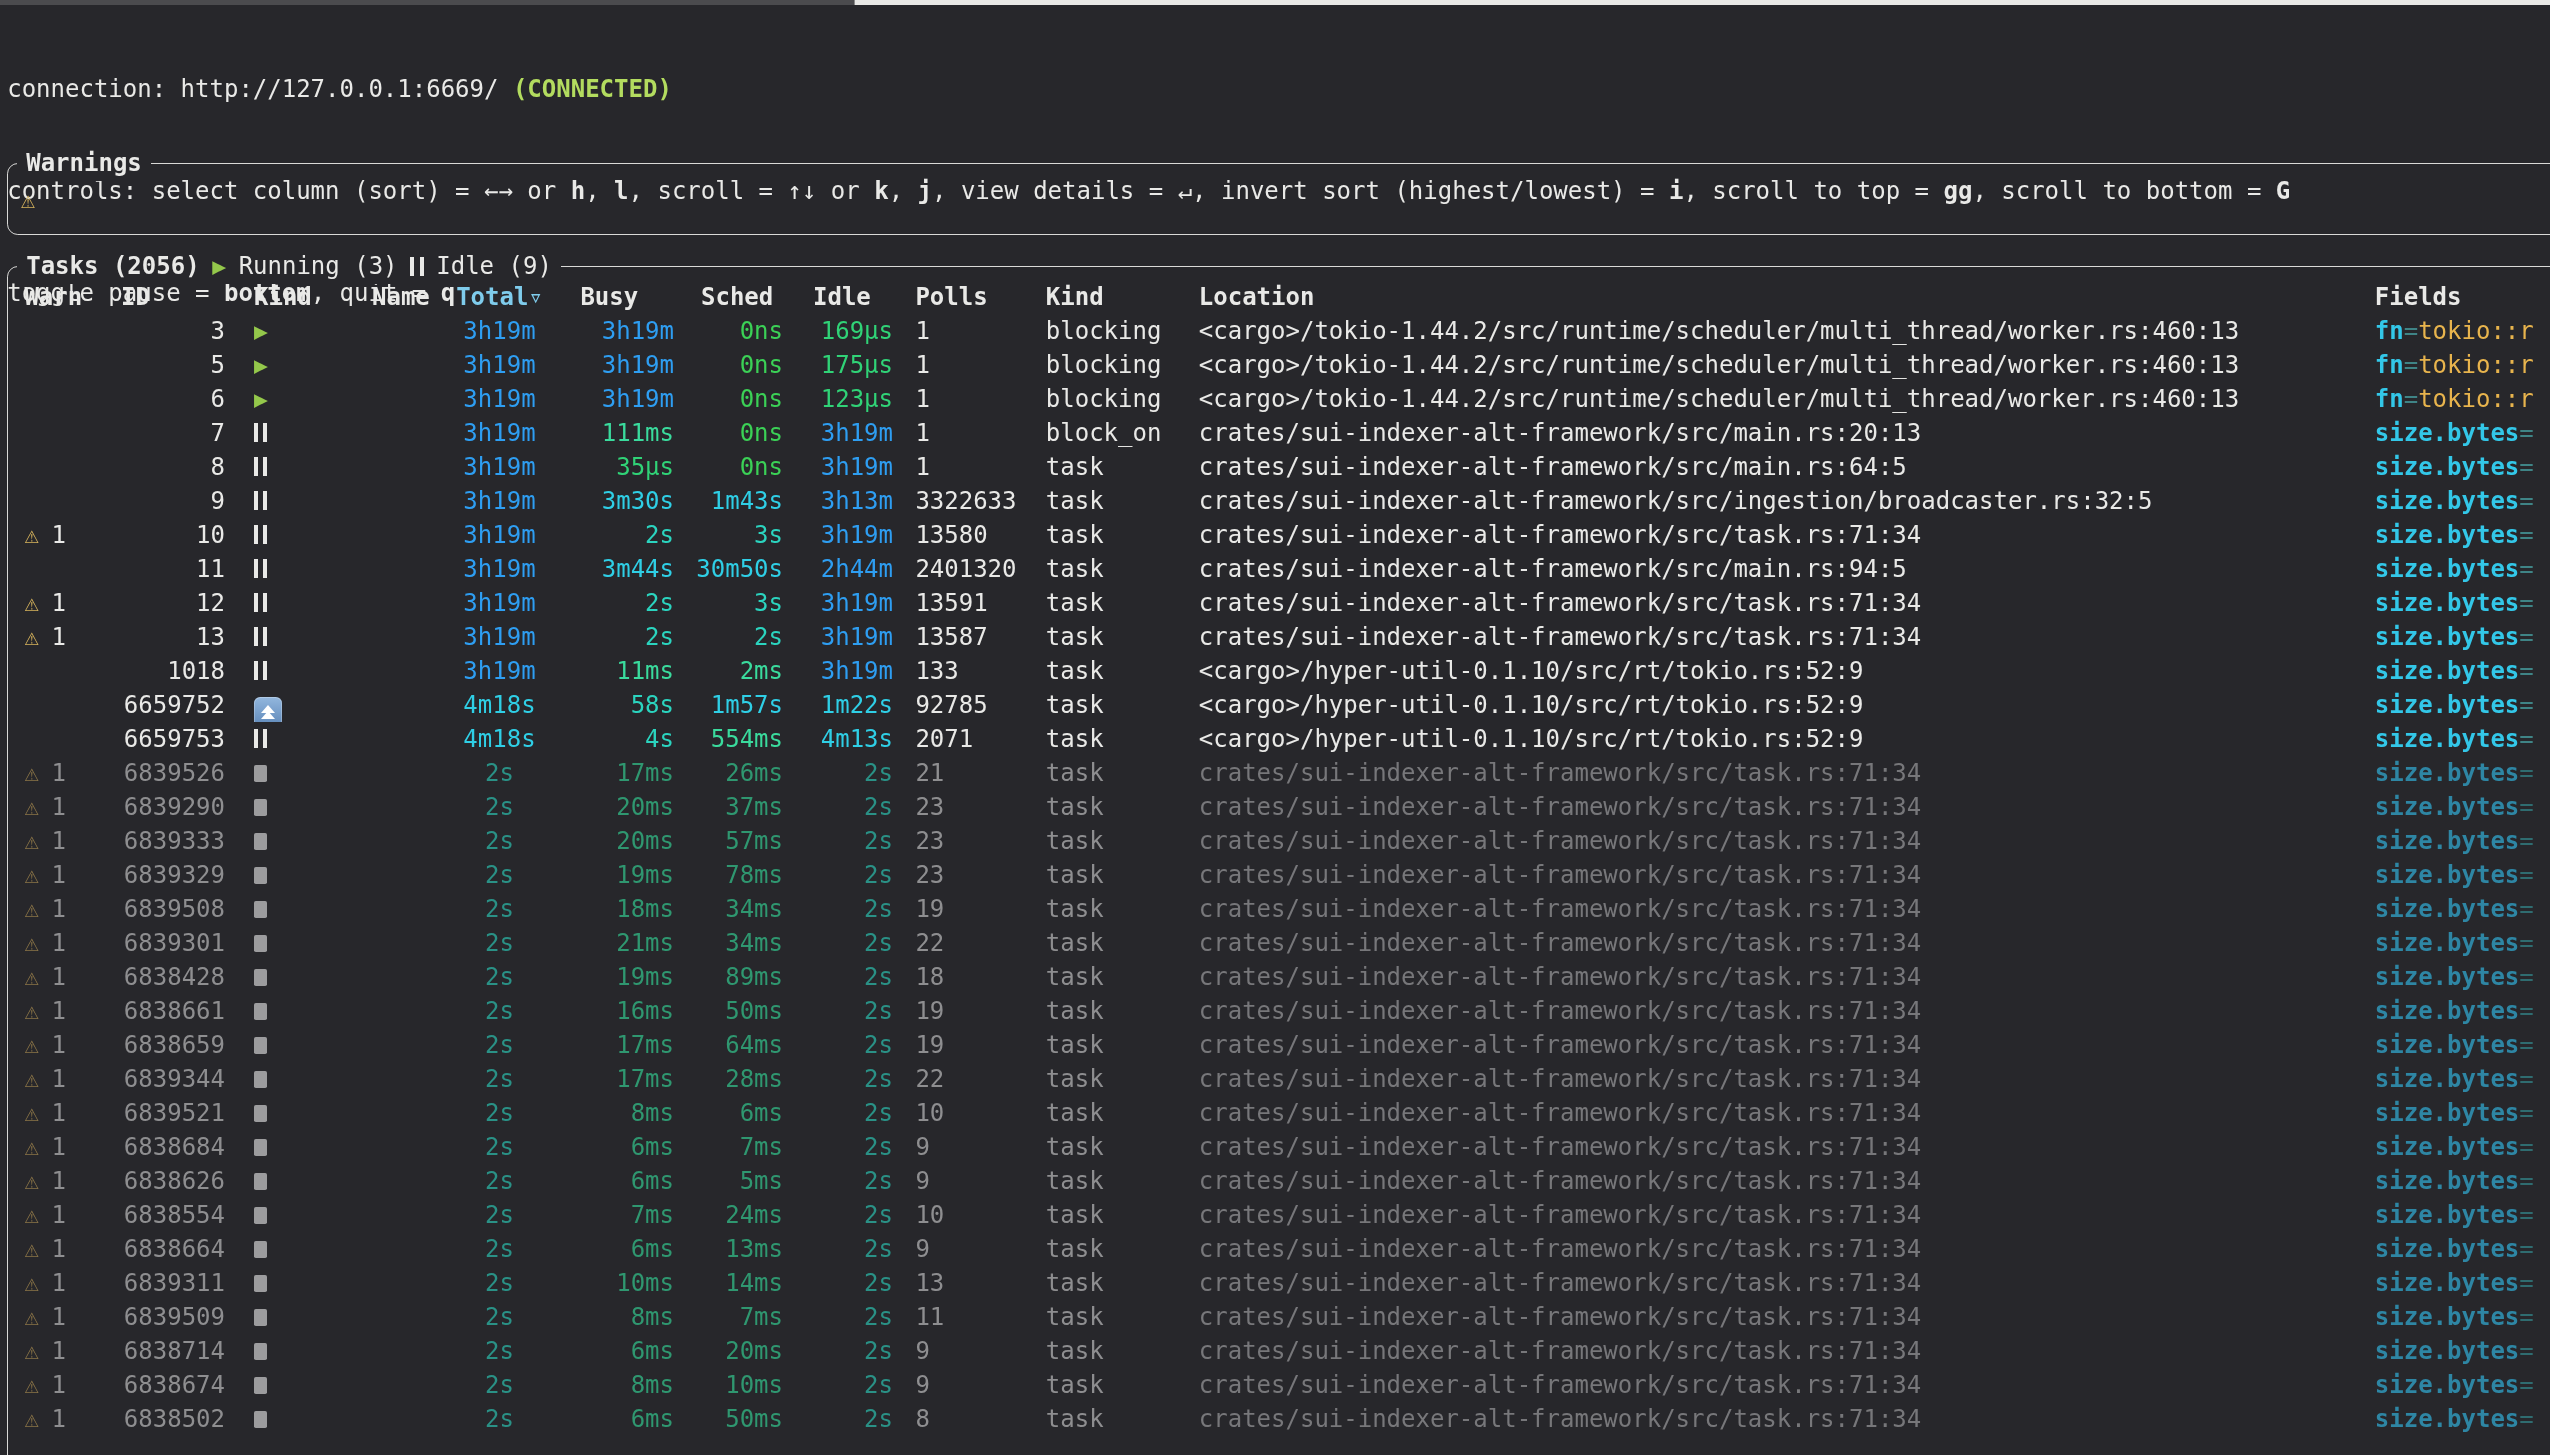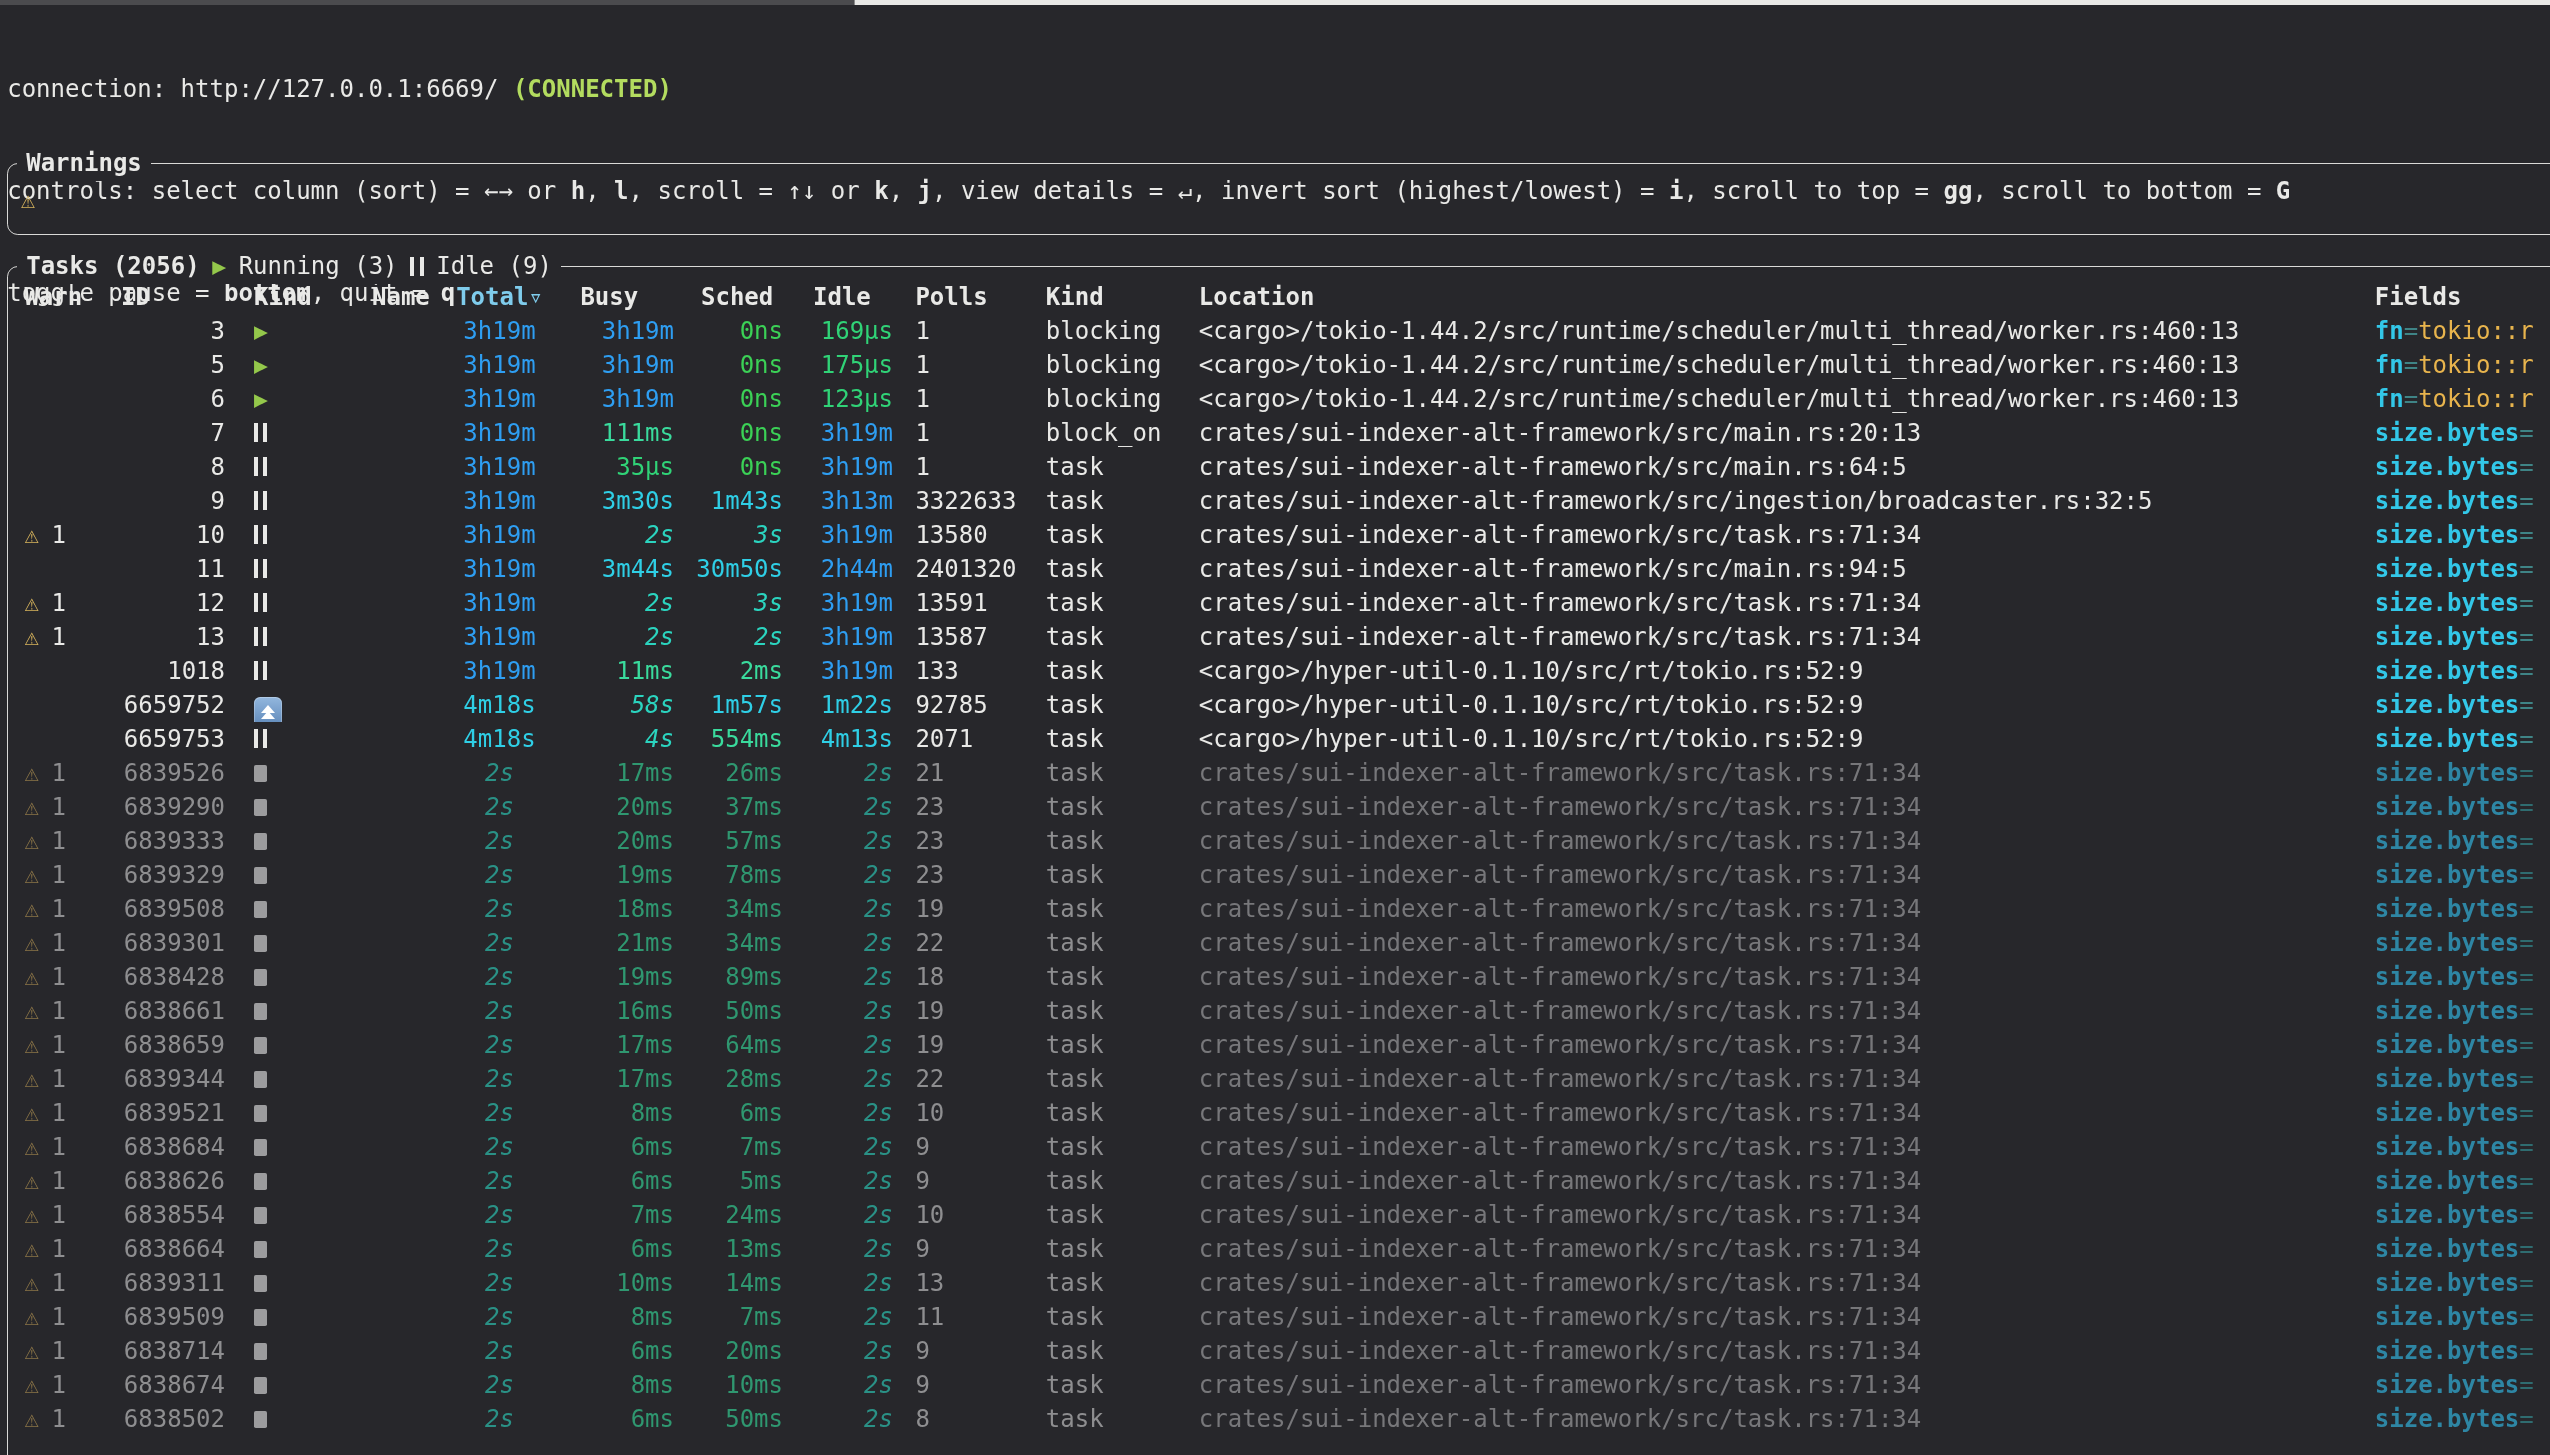--- a/index.html
+++ b/index.html
@@ -38,21 +38,21 @@
   .c-kind{flex:0 0 153px;padding-left:1.8px;box-sizing:border-box;}
   .c-loc{flex:0 0 1176px;padding-left:1.8px;box-sizing:border-box;overflow:hidden;}
   .c-fields{flex:1;padding-left:1.8px;box-sizing:border-box;overflow:hidden;}
   .hdr .c-warn{display:block;}
   .hdr .c-id{text-align:left;padding-left:25px;}
   .hdr .c-busy{text-align:left;padding-left:14.4px;}
   .hdr .c-sched{text-align:left;padding-left:27px;}
   .hdr .c-idle{text-align:left;padding-left:30px;}
   .sorthdr{color:var(--sort_header);}
   
-  .u-h{color:var(--dur_hours);} .u-m{color:var(--dur_minutes);} .u-s{color:var(--dur_seconds);font-style:italic;}
+  .u-h{color:var(--dur_hours);} .u-m{color:var(--dur_minutes);} .u-s{color:var(--dur_seconds);}
   .u-ms{color:var(--dur_millis);} .u-us{color:var(--dur_micros);} .u-ns{color:var(--dur_nanos);}
   .fkey{color:var(--fields_key_cyan);font-weight:bold;}
   .feq{color:var(--equals_dim);}
   .fval{color:var(--fields_value_orange);}
   
   .ic-play{color:var(--play_green);font-size:23px;}
   .ic-pause{display:inline-block;width:13.5px;height:19px;border-left:4.5px solid currentColor;
             border-right:4.5px solid currentColor;box-sizing:border-box;vertical-align:-1.8px;}
   .ic-done{display:inline-block;width:12.6px;height:17px;background:#9c9c9e;border-radius:1.8px;vertical-align:-1.8px;}
   .ic-woken{display:inline-flex;width:28px;height:30px;border-radius:6.3px;flex-direction:column;

